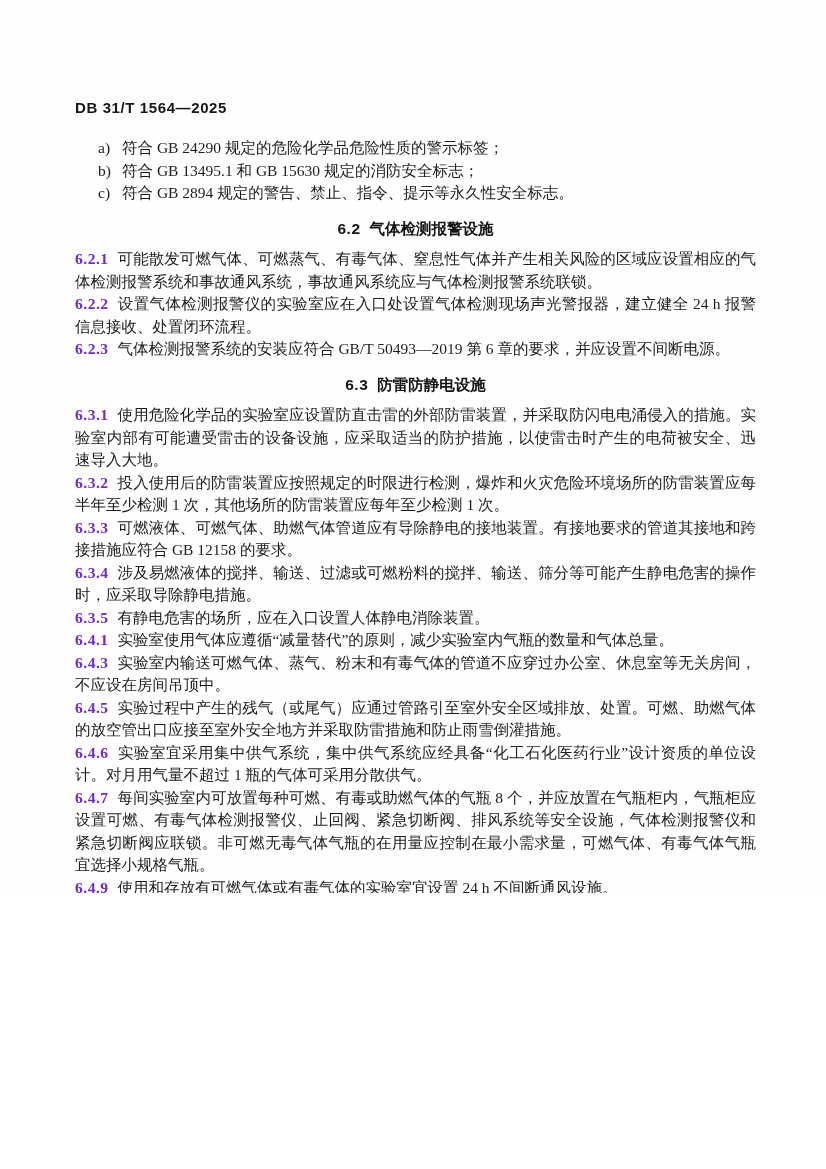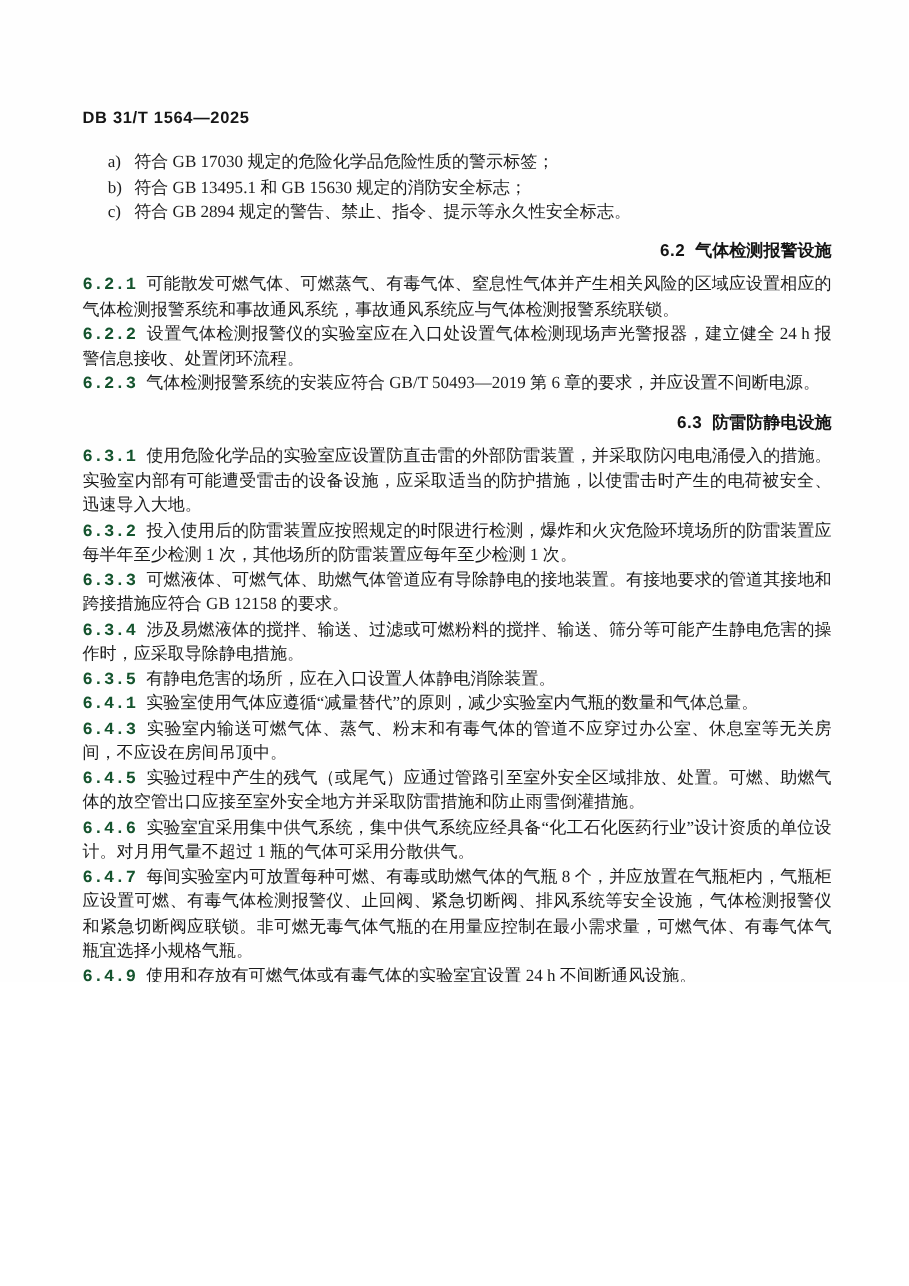--- a/index.html
+++ b/index.html
@@ -48,35 +48,35 @@
     position: absolute;
     left: 23px;
     top: 0;
   }
   .section-heading {
     font-family: "Liberation Sans", "DejaVu Sans", sans-serif;
     font-size: 15.5px;
     font-weight: bold;
     color: #141414;
     margin: 13px 0 8px 0;
-    text-align: right;
+    text-align: center;
     line-height: 22.5px;
   }
   .sec-num {
     margin-right: 9px;
     letter-spacing: 0.5px;
   }
   .clause {
     margin: 0;
     padding: 0;
   }
   .clause-num {
-    font-family: Liberation Mono, monospace;
+    font-family: Liberation Serif, serif;
     font-weight: bold;
-    color: #14532d;
+    color: #6d28d9;
     margin-right: 9px;
     letter-spacing: 0.5px;
     white-space: nowrap;
   }
   .page-footer {
     position: absolute;
     left: 90px;
     top: 1068px;
     font-size: 14.5px;
     color: #3a3a3a;
@@ -85,21 +85,21 @@
 </head>
 <body>
 
 <div class="page">
   <header class="running-header">
     <span>DB 31/T 1564—2025</span>
   </header>
 
   <main class="doc-body" id="doc-body">
       <div class="intro-list">
-        <div class="list-item"><span class="list-marker">a)</span><span class="list-text">符合 GB 17030 规定的危险化学品危险性质的警示标签；</span></div>
+        <div class="list-item"><span class="list-marker">a)</span><span class="list-text">符合 GB 24290 规定的危险化学品危险性质的警示标签；</span></div>
         <div class="list-item"><span class="list-marker">b)</span><span class="list-text">符合 GB 13495.1 和 GB 15630 规定的消防安全标志；</span></div>
         <div class="list-item"><span class="list-marker">c)</span><span class="list-text">符合 GB 2894 规定的警告、禁止、指令、提示等永久性安全标志。</span></div>
       </div>
       <h2 class="section-heading"><span class="sec-num">6.2</span><span class="sec-title">气体检测报警设施</span></h2>
       <p class="clause"><span class="clause-num">6.2.1</span><span class="clause-text">可能散发可燃气体、可燃蒸气、有毒气体、窒息性气体并产生相关风险的区域应设置相应的气体检测报警系统和事故通风系统，事故通风系统应与气体检测报警系统联锁。</span></p>
       <p class="clause"><span class="clause-num">6.2.2</span><span class="clause-text">设置气体检测报警仪的实验室应在入口处设置气体检测现场声光警报器，建立健全 24 h 报警信息接收、处置闭环流程。</span></p>
       <p class="clause"><span class="clause-num">6.2.3</span><span class="clause-text">气体检测报警系统的安装应符合 GB/T 50493—2019 第 6 章的要求，并应设置不间断电源。</span></p>
       <h2 class="section-heading"><span class="sec-num">6.3</span><span class="sec-title">防雷防静电设施</span></h2>
       <p class="clause"><span class="clause-num">6.3.1</span><span class="clause-text">使用危险化学品的实验室应设置防直击雷的外部防雷装置，并采取防闪电电涌侵入的措施。实验室内部有可能遭受雷击的设备设施，应采取适当的防护措施，以使雷击时产生的电荷被安全、迅速导入大地。</span></p>
       <p class="clause"><span class="clause-num">6.3.2</span><span class="clause-text">投入使用后的防雷装置应按照规定的时限进行检测，爆炸和火灾危险环境场所的防雷装置应每半年至少检测 1 次，其他场所的防雷装置应每年至少检测 1 次。</span></p>

